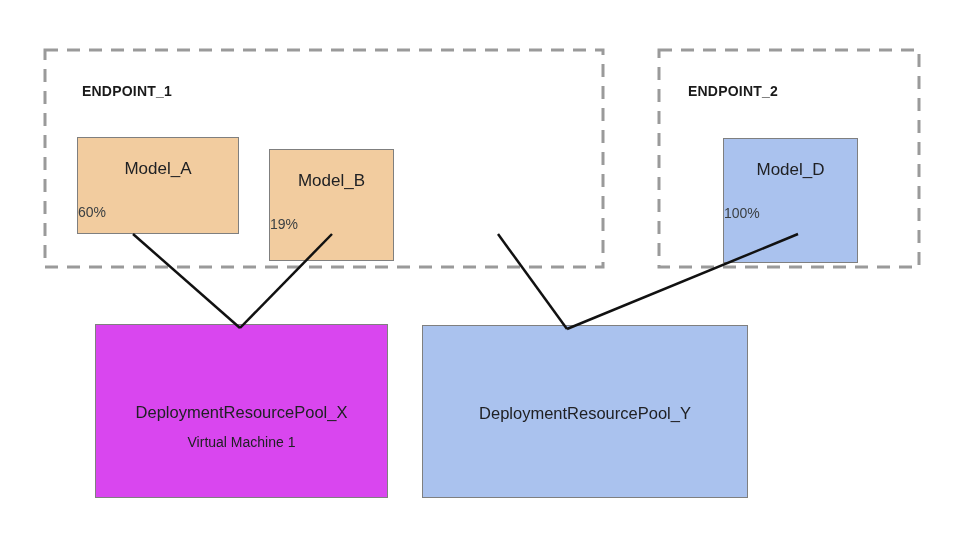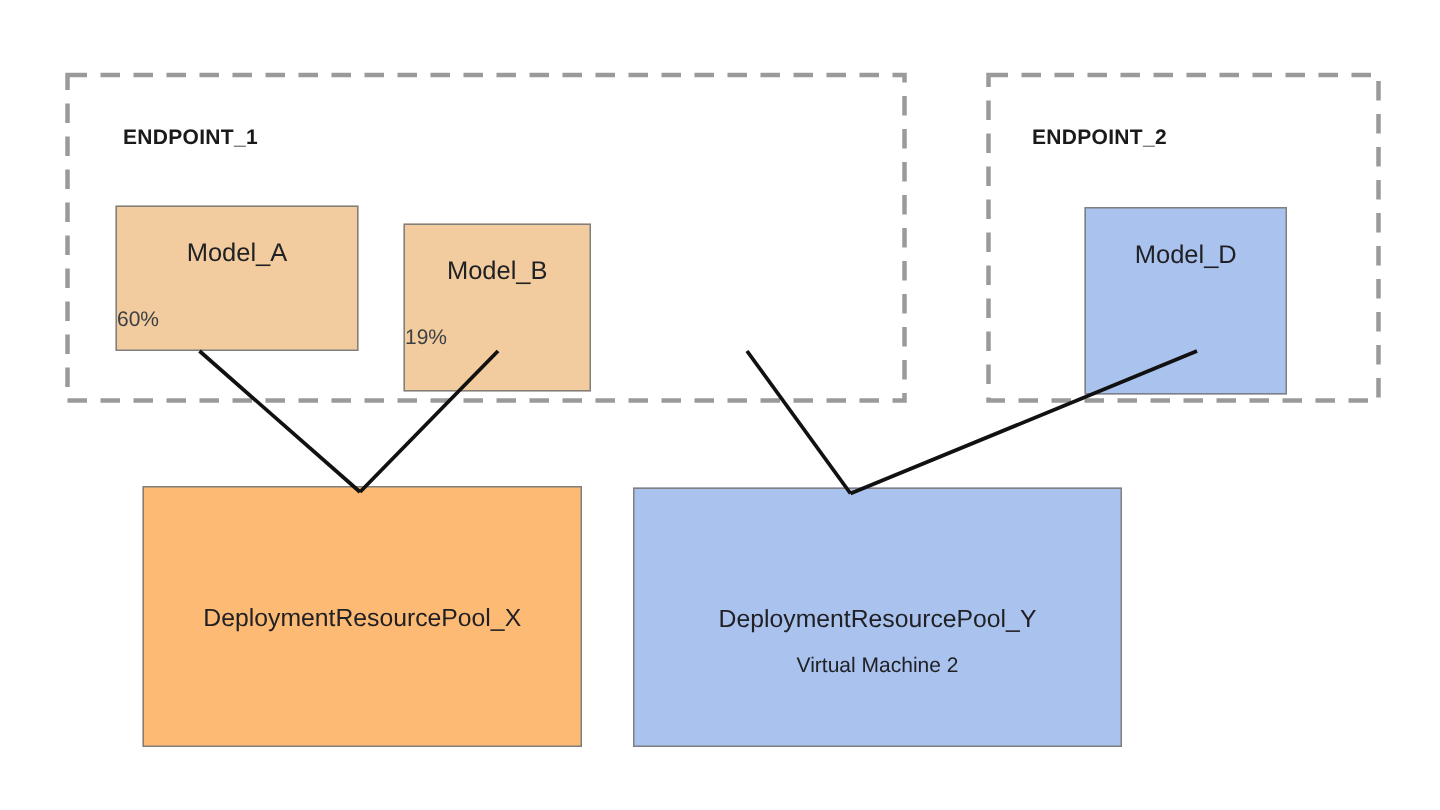--- a/index.html
+++ b/index.html
@@ -98,29 +98,30 @@
   </div>
 
   <div class="node" id="model-b" style="background-color: rgb(242, 204, 159);">
     <div class="model-name">Model_B</div>
     <div class="model-pct">19%</div>
   </div>
 
 
   <div class="node" id="model-d" style="background-color: rgb(170, 194, 238);">
     <div class="model-name">Model_D</div>
+    <div class="model-pct">100%</div>
   </div>
 
-  <div class="node" id="pool-x" style="background-color: #fdba74;">
+  <div class="node" id="pool-x" style="background-color: #d946ef;">
     <div class="pool-name">DeploymentResourcePool_X</div>
+    <div class="pool-machine">Virtual Machine 1</div>
   </div>
 
   <div class="node" id="pool-y" style="background-color: rgb(170, 194, 238);">
     <div class="pool-name">DeploymentResourcePool_Y</div>
-    <div class="pool-machine">Virtual Machine 2</div>
   </div>
 
   <svg class="wires" width="960" height="540" viewBox="0 0 960 540">
     <rect x="45" y="50" width="558" height="217" fill="none" stroke-width="3" stroke-dasharray="13 9" stroke="#9A9A9A"></rect>
     <rect x="659" y="50" width="260" height="217" fill="none" stroke-width="3" stroke-dasharray="13 9" stroke="#9A9A9A"></rect>
 
     <line x1="133" y1="234" x2="240" y2="328" stroke-width="2.5" stroke="#111111"></line>
     <line x1="332" y1="234" x2="240" y2="328" stroke-width="2.5" stroke="#111111"></line>
     <line x1="498" y1="234" x2="567" y2="329" stroke-width="2.5" stroke="#111111"></line>
     <line x1="798" y1="234" x2="567" y2="329" stroke-width="2.5" stroke="#111111"></line>

